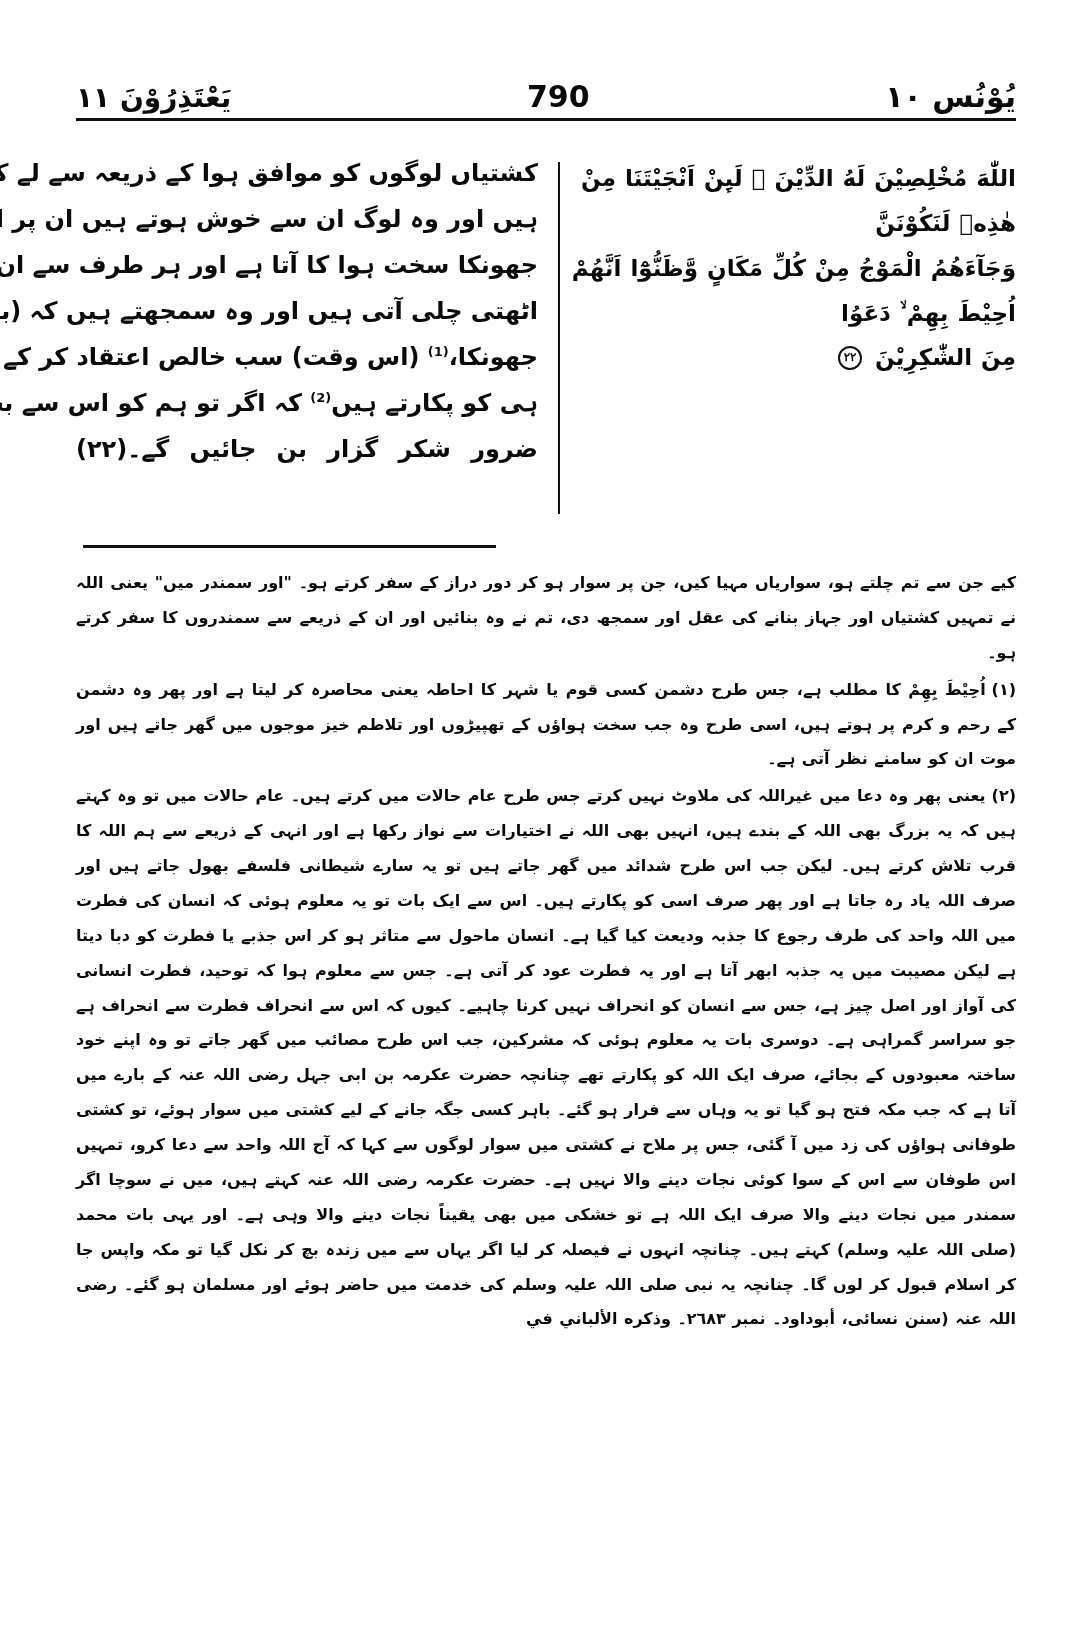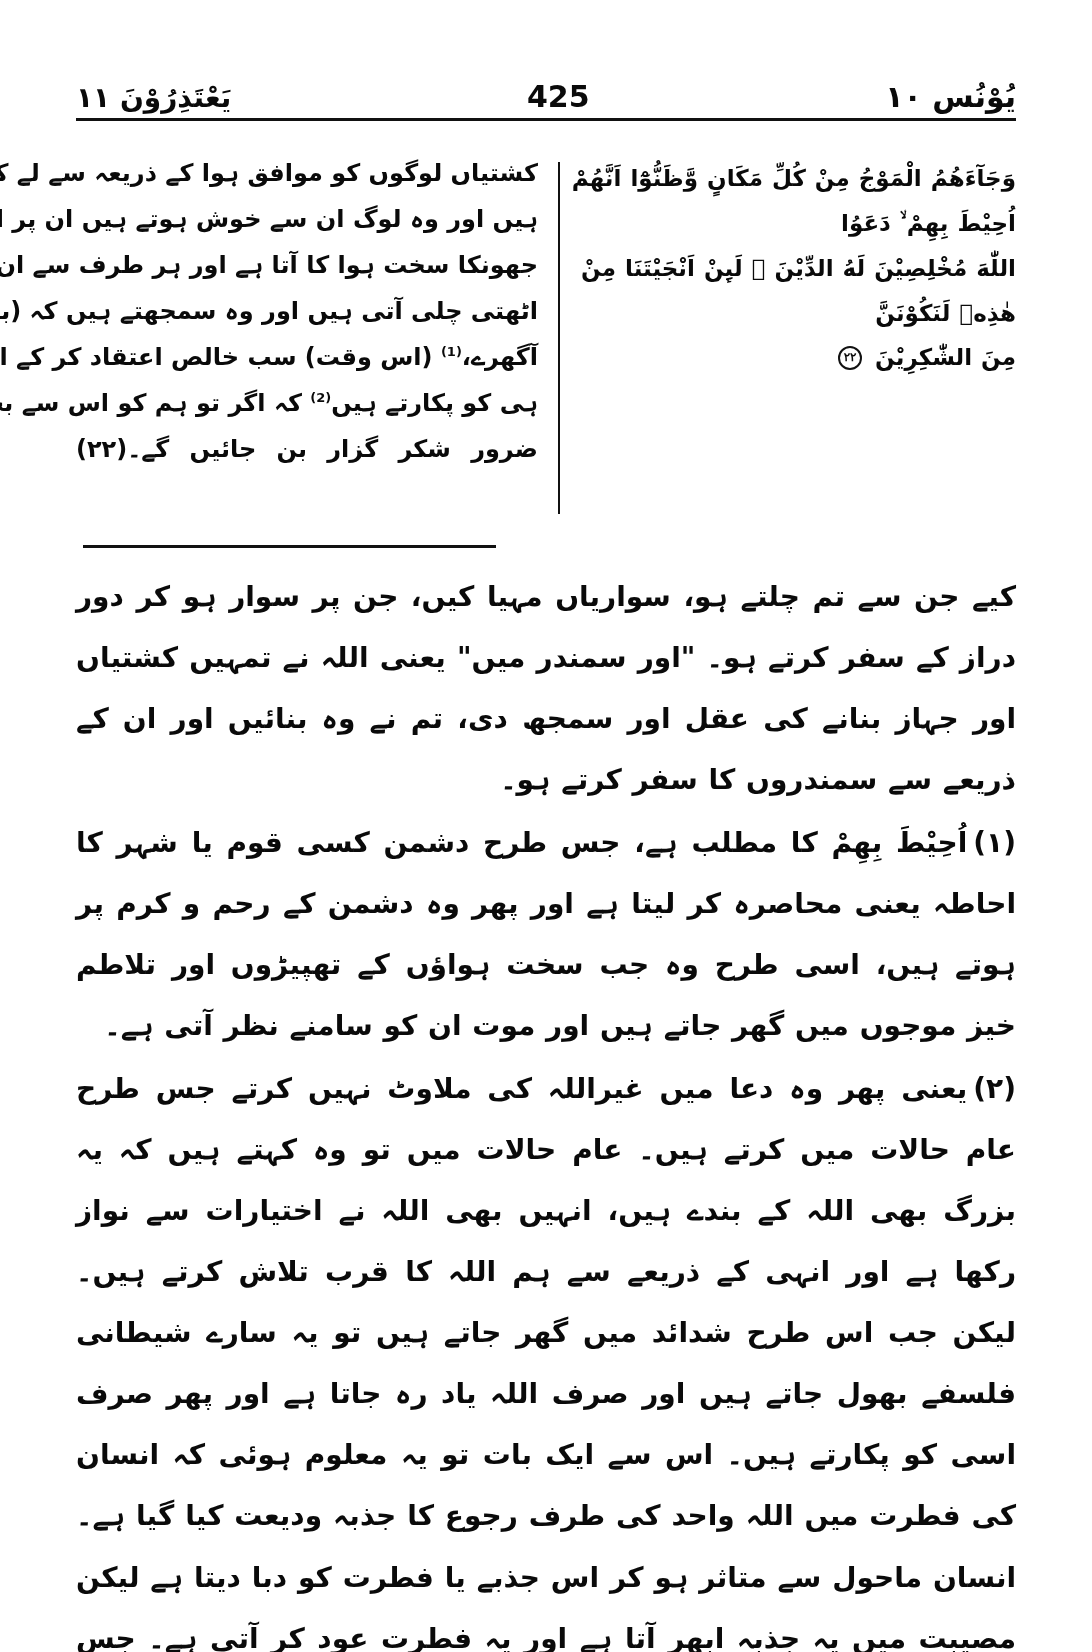--- a/index.html
+++ b/index.html
@@ -161,21 +161,21 @@
   .commentary {
     position: absolute;
     top: 566px;
     left: 76px;
     width: 940px;
     direction: rtl;
     text-align: justify;
   }
   .cm-para {
     font-family: "DejaVu Sans", sans-serif;
-    font-size: 28px;
+    font-size: 16px;
     font-weight: 600;
     color: #0a0a0a;
     line-height: 2.18;
     direction: rtl;
     text-align: justify;
     margin: 0 0 2px 0;
     word-spacing: 1px;
   }
   .fn-mark {
     font-weight: 700;
@@ -183,46 +183,46 @@
   }
 </style>
 </head>
 <body>
 
 <div class="page">
 
   <div class="header">
     <div class="header-row">
       <div class="hdr-surah">يُوْنُس ١٠</div>
-      <div class="hdr-page">425</div>
+      <div class="hdr-page">790</div>
       <div class="hdr-juz">يَعْتَذِرُوْنَ ١١</div>
     </div>
   </div>
   <div class="header-rule"></div>
 
   <div class="top-block">
 
     <div class="col-divider"></div>
 
     <div class="arabic-col">
+      <div class="ayah-line">اللّٰهَ مُخْلِصِيْنَ لَهُ الدِّيْنَ ۚ لَىِٕنْ اَنْجَيْتَنَا مِنْ هٰذِهٖ لَنَكُوْنَنَّ</div>
       <div class="ayah-line">وَجَآءَهُمُ الْمَوْجُ مِنْ كُلِّ مَكَانٍ وَّظَنُّوْٓا اَنَّهُمْ اُحِيْطَ بِهِمْ ۙ دَعَوُا</div>
-      <div class="ayah-line">اللّٰهَ مُخْلِصِيْنَ لَهُ الدِّيْنَ ۚ لَىِٕنْ اَنْجَيْتَنَا مِنْ هٰذِهٖ لَنَكُوْنَنَّ</div>
       <div class="ayah-line">
         <span>مِنَ الشّٰكِرِيْنَ</span>
         <span class="ayah-num">٢٢</span>
       </div>
     </div>
 
     <div class="urdu-col">
       <div class="urdu-trans-line">کشتیاں لوگوں کو موافق ہوا کے ذریعہ سے لے کر چلتی</div>
       <div class="urdu-trans-line">ہیں اور وہ لوگ ان سے خوش ہوتے ہیں ان پر ایک</div>
       <div class="urdu-trans-line">جھونکا سخت ہوا کا آتا ہے اور ہر طرف سے ان پر موجیں</div>
       <div class="urdu-trans-line">اٹھتی چلی آتی ہیں اور وہ سمجھتے ہیں کہ (برے)</div>
       <div class="urdu-trans-line">
-        <span>آگھرے،</span><sup class="fn">(1)</sup>&nbsp;<span>(اس وقت) سب خالص اعتقاد کر کے اللہ</span>
+        <span>جھونکا،</span><sup class="fn">(1)</sup>&nbsp;<span>(اس وقت) سب خالص اعتقاد کر کے اللہ</span>
       </div>
       <div class="urdu-trans-line">
         <span>ہی کو پکارتے ہیں</span><sup class="fn">(2)</sup>&nbsp;<span>کہ اگر تو ہم کو اس سے بچا لے تو ہم</span>
       </div>
       <div class="urdu-trans-line last">ضرور شکر گزار بن جائیں گے۔(٢٢)</div>
     </div>
   </div>
 
   <div class="mid-rule"></div>
 

